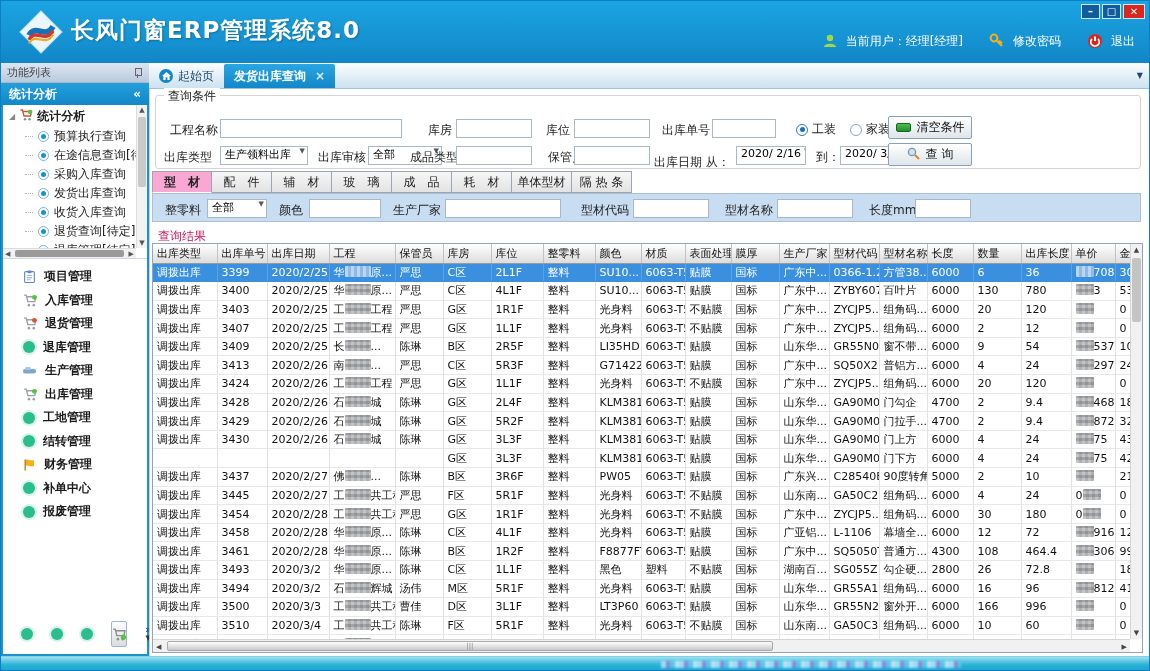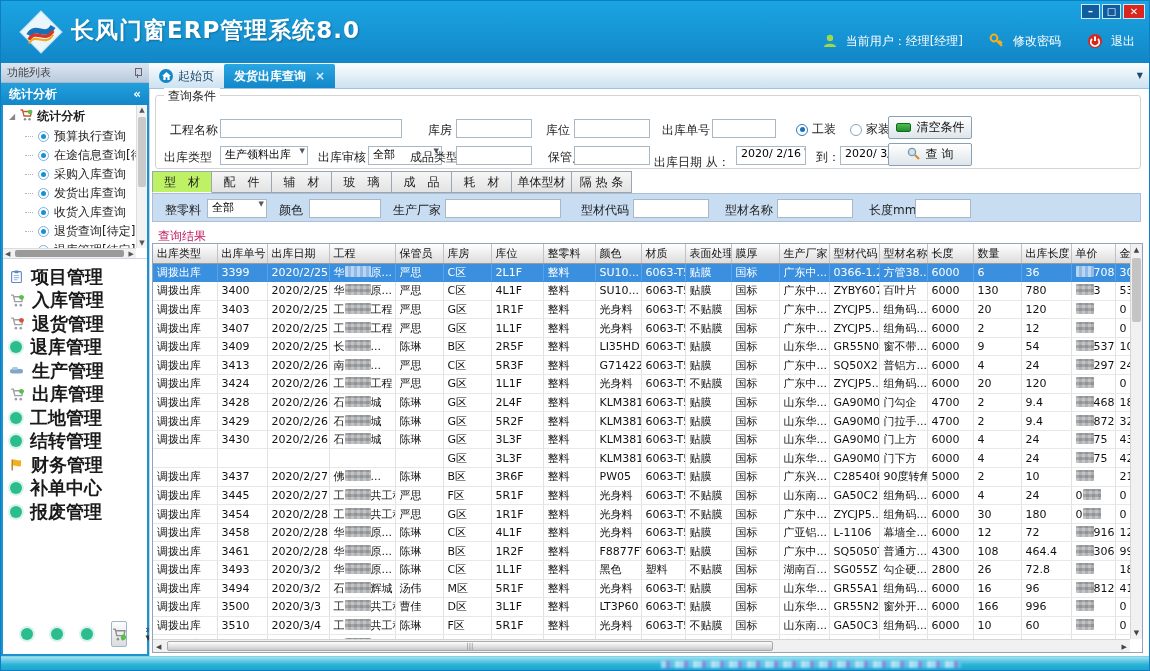--- a/index.html
+++ b/index.html
@@ -34,21 +34,21 @@
   .radio-ico { width:11px; height:11px; border-radius:50%; border:1px solid #7ab4e0; background:#fff; position:relative; flex:none; }
   .radio-ico:after { content:""; position:absolute; left:2px; top:2px; width:5px; height:5px; border-radius:50%; background:#1b8fd6; }
   .tvscroll { position:absolute; right:0; top:0; width:11px; bottom:10px; background:#f2f2f2; border-left:1px solid #ddd; font-size:7px; color:#555; text-align:center; }
   .tvscroll .thumb { position:absolute; left:1px; right:1px; top:12px; height:70px; background:#c9c9c9; border-radius:2px; }
   .tvscroll .up { position:absolute; top:1px; left:0; right:0; }
   .tvscroll .dn { position:absolute; bottom:1px; left:0; right:0; }
   .thscroll { position:absolute; left:0; right:11px; bottom:0; height:10px; background:#f2f2f2; border-top:1px solid #ddd; font-size:7px; color:#555; }
   .thscroll .thumb { position:absolute; left:12px; right:12px; top:1px; bottom:1px; background:#9a9a9a; border-radius:2px; }
   .thscroll .lf { position:absolute; left:2px; top:1px; } .thscroll .rt { position:absolute; right:2px; top:1px; }
   .menu { padding-top:6px; }
-  .menu-item { height:23.5px; display:flex; align-items:center; gap:8px; padding-left:7px; font-size:18px; font-weight:bold; color:#1a1a1a; cursor:default; }
+  .menu-item { height:23.5px; display:flex; align-items:center; gap:8px; padding-left:20px; font-size:12px; font-weight:bold; color:#1a1a1a; cursor:default; }
   .menu-item svg { flex:none; }
   .dotT { width:12px; height:12px; border-radius:50%; background:#2cbd8e; box-shadow:0 0 0 2px #d8f3ea; flex:none; }
   .side-foot { position:absolute; bottom:2px; left:0; right:0; height:36px; display:flex; align-items:center; gap:18px; padding-left:18px; }
   .foot-btn { width:30px; height:26px; background:linear-gradient(#fdfdfd,#dcdcdc); border:1px solid #9db6cc; border-radius:2px; display:flex; align-items:center; justify-content:center; }
   .chev-more { font-size:11px; color:#333; line-height:8px; text-align:center; }
 
   
   .main { position:absolute; left:148px; top:62px; right:0; bottom:14px; }
   .tabbar { position:absolute; left:0; top:0; right:0; height:26px; background:linear-gradient(#fbfdfe,#cde2f1); border-bottom:1px solid #9fc4de; display:flex; align-items:flex-end; }
   .tab { height:24px; display:flex; align-items:center; gap:5px; padding:0 10px; font-size:12px; color:#1a4a6e; cursor:default; white-space:nowrap; }
@@ -70,21 +70,21 @@
   .rad { width:12px; height:12px; border-radius:50%; border:1px solid #8aa5bd; background:#fff; position:relative; }
   .rad.on { border-color:#2d7cc0; }
   .rad.on:after { content:""; position:absolute; left:2.5px; top:2.5px; width:5px; height:5px; border-radius:50%; background:#1d6fb8; }
   .btn { position:absolute; height:23px; border:1px solid #8aa0b5; border-radius:2px; background:linear-gradient(#ffffff,#dfe5ea); font-size:12px; color:#111; display:flex; align-items:center; justify-content:center; gap:6px; cursor:default; font-family:inherit; }
   .ic-eraser { width:15px; height:9px; background:linear-gradient(#4fbf4f,#1e8f2e); border:1px solid #12691e; border-radius:2px; }
 
   
   .mtabs { position:absolute; left:2px; top:82px; right:8px; height:22px; display:flex; }
   .mtab { width:60px; height:22px; border:1px solid #9aa7b2; border-left:none; background:linear-gradient(#f6f6f6,#e3e3e3); font-size:12px; color:#222; display:flex; align-items:center; justify-content:center; white-space:nowrap; cursor:default; }
   .mtab:first-child { border-left:1px solid #9aa7b2; }
-  .mtab.sel { background:#bef264; border-bottom-color:#fff; font-weight:normal; }
+  .mtab.sel { background:#f9a8d4; border-bottom-color:#fff; font-weight:bold; }
 
   .subbar { position:absolute; left:2px; top:104px; right:8px; height:29px; background:#c8dcf2; border:1px solid #aebfd4; }
   .subbar .fl { top:8px; }
   .subbar .txt, .subbar .combo { top:5px; }
 
   .res-label { position:absolute; left:8px; top:139px; font-size:12px; color:#be185d; }
 
   
   .grid-panel { position:absolute; left:2px; top:154px; right:6px; bottom:3px; border:1px solid #93a5b5; background:#fff; overflow:hidden; }
   .grid-wrap { position:absolute; left:0; top:0; right:12px; bottom:13px; overflow:hidden; }

